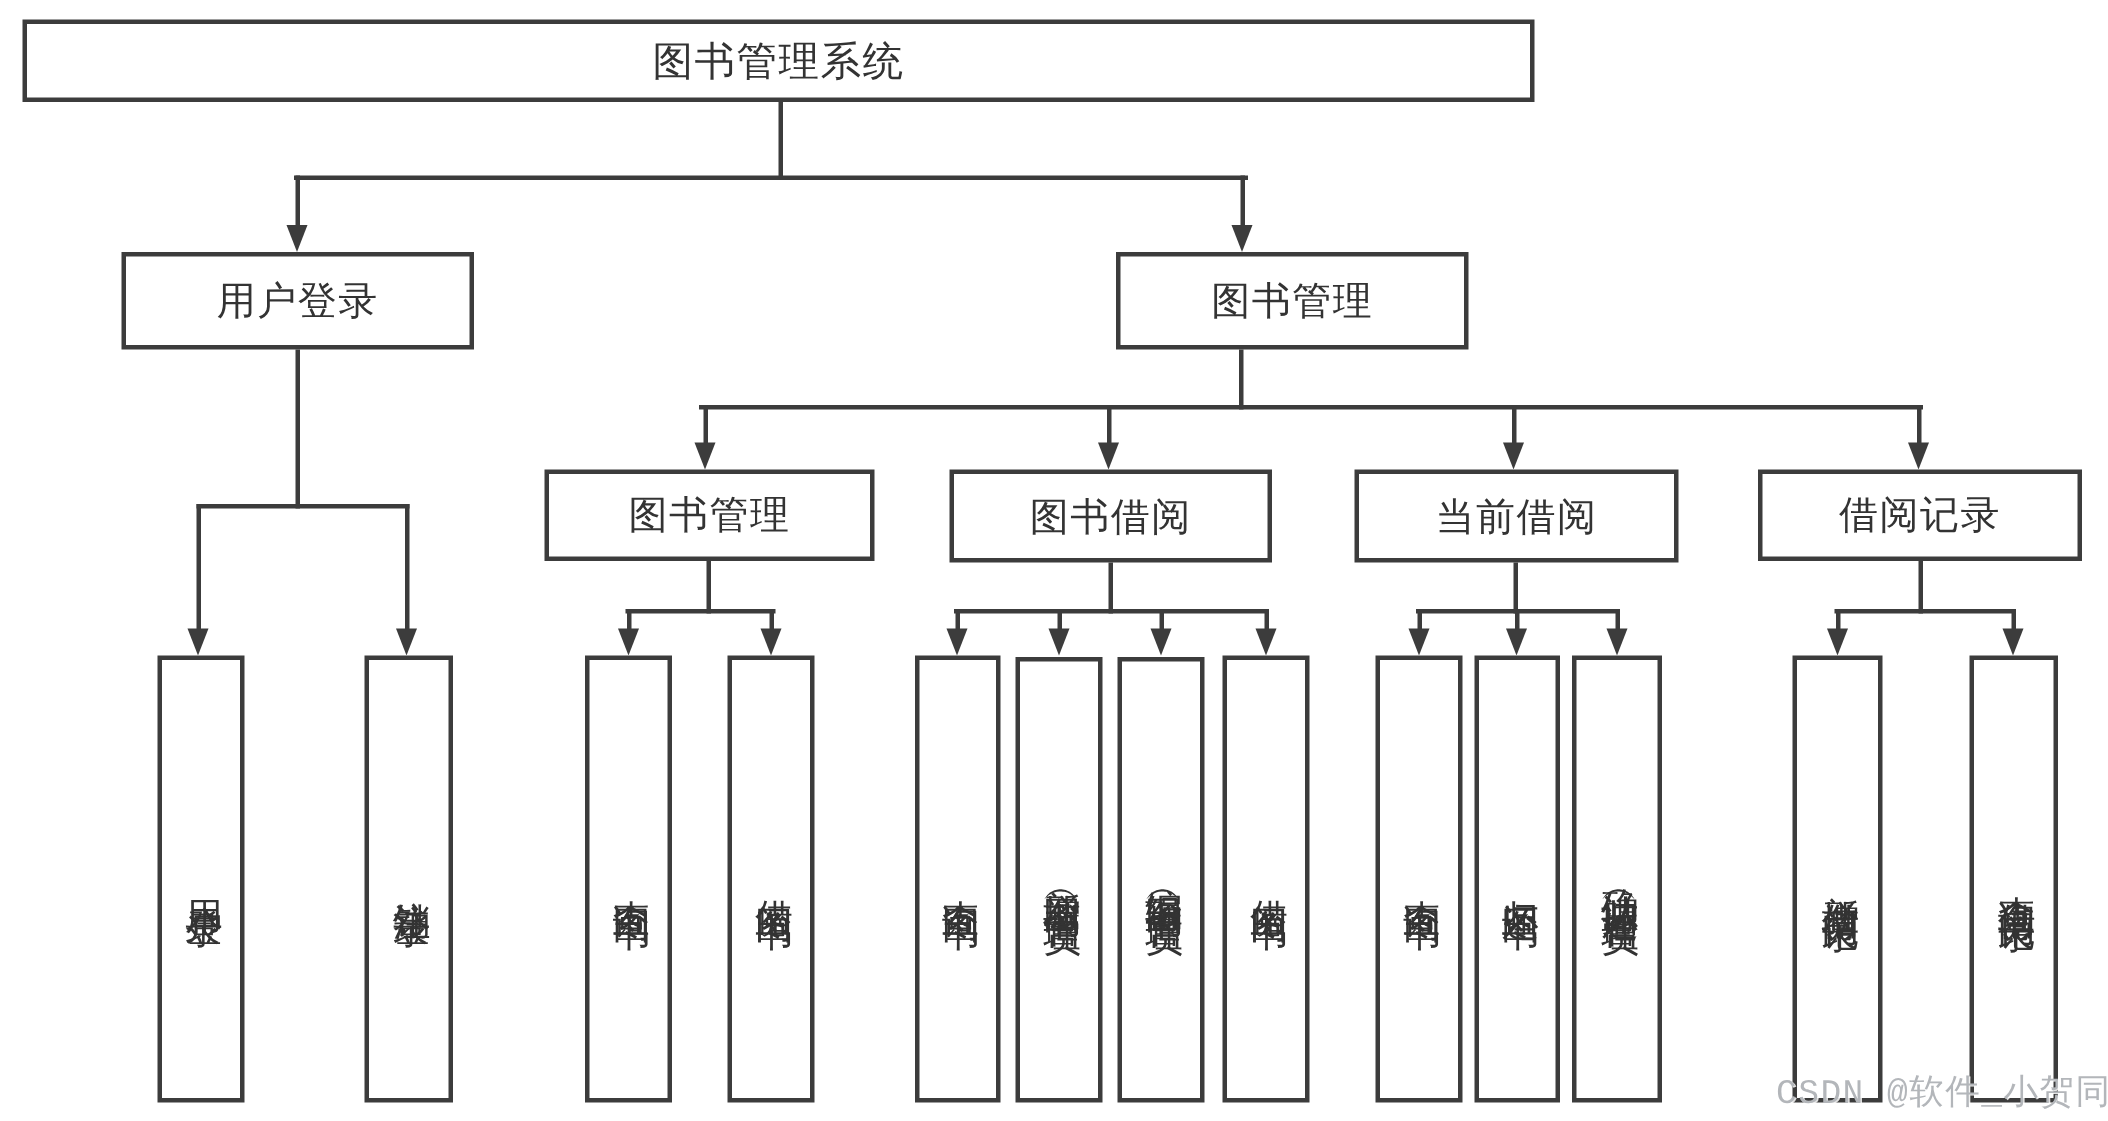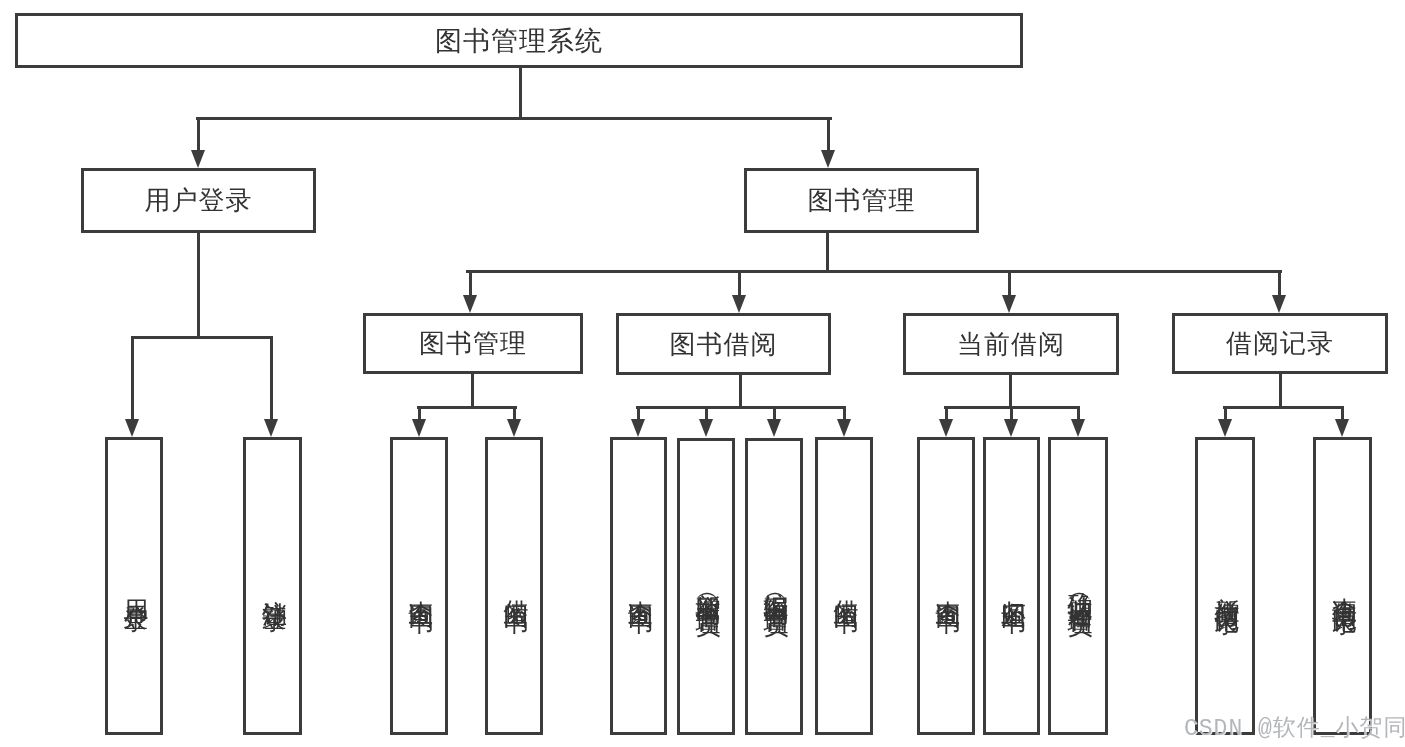--- a/index.html
+++ b/index.html
@@ -62,21 +62,21 @@
   <div class="line" style="left:469px;top:270px;width:3px;height:27px"></div>
   <div class="arrow" style="left:463px;top:295px"></div>
   <div class="line" style="left:738px;top:270px;width:3px;height:27px"></div>
   <div class="arrow" style="left:732px;top:295px"></div>
   <div class="line" style="left:1008px;top:270px;width:3px;height:27px"></div>
   <div class="arrow" style="left:1002px;top:295px"></div>
   <div class="line" style="left:1278px;top:270px;width:3px;height:27px"></div>
   <div class="arrow" style="left:1272px;top:295px"></div>
 
   <div class="box" style="left:363px;top:313px;width:220px;height:61px">图书管理</div>
-  <div class="box" style="left:616px;top:313px;width:215px;height:62px">图书借阅</div>
+  <div class="box" style="left:633px;top:313px;width:215px;height:62px">图书借阅</div>
   <div class="box" style="left:1172px;top:313px;width:216px;height:61px">借阅记录</div>
   <div class="box" style="left:903px;top:313px;width:216px;height:62px">当前借阅</div>
 
   <div class="line" style="left:471px;top:374px;width:3px;height:35px"></div>
   <div class="line" style="left:417px;top:406px;width:100px;height:3px"></div>
   <div class="line" style="left:418px;top:406px;width:3px;height:16px"></div>
   <div class="arrow" style="left:412px;top:419px"></div>
   <div class="line" style="left:513px;top:406px;width:3px;height:16px"></div>
   <div class="arrow" style="left:507px;top:419px"></div>
 

